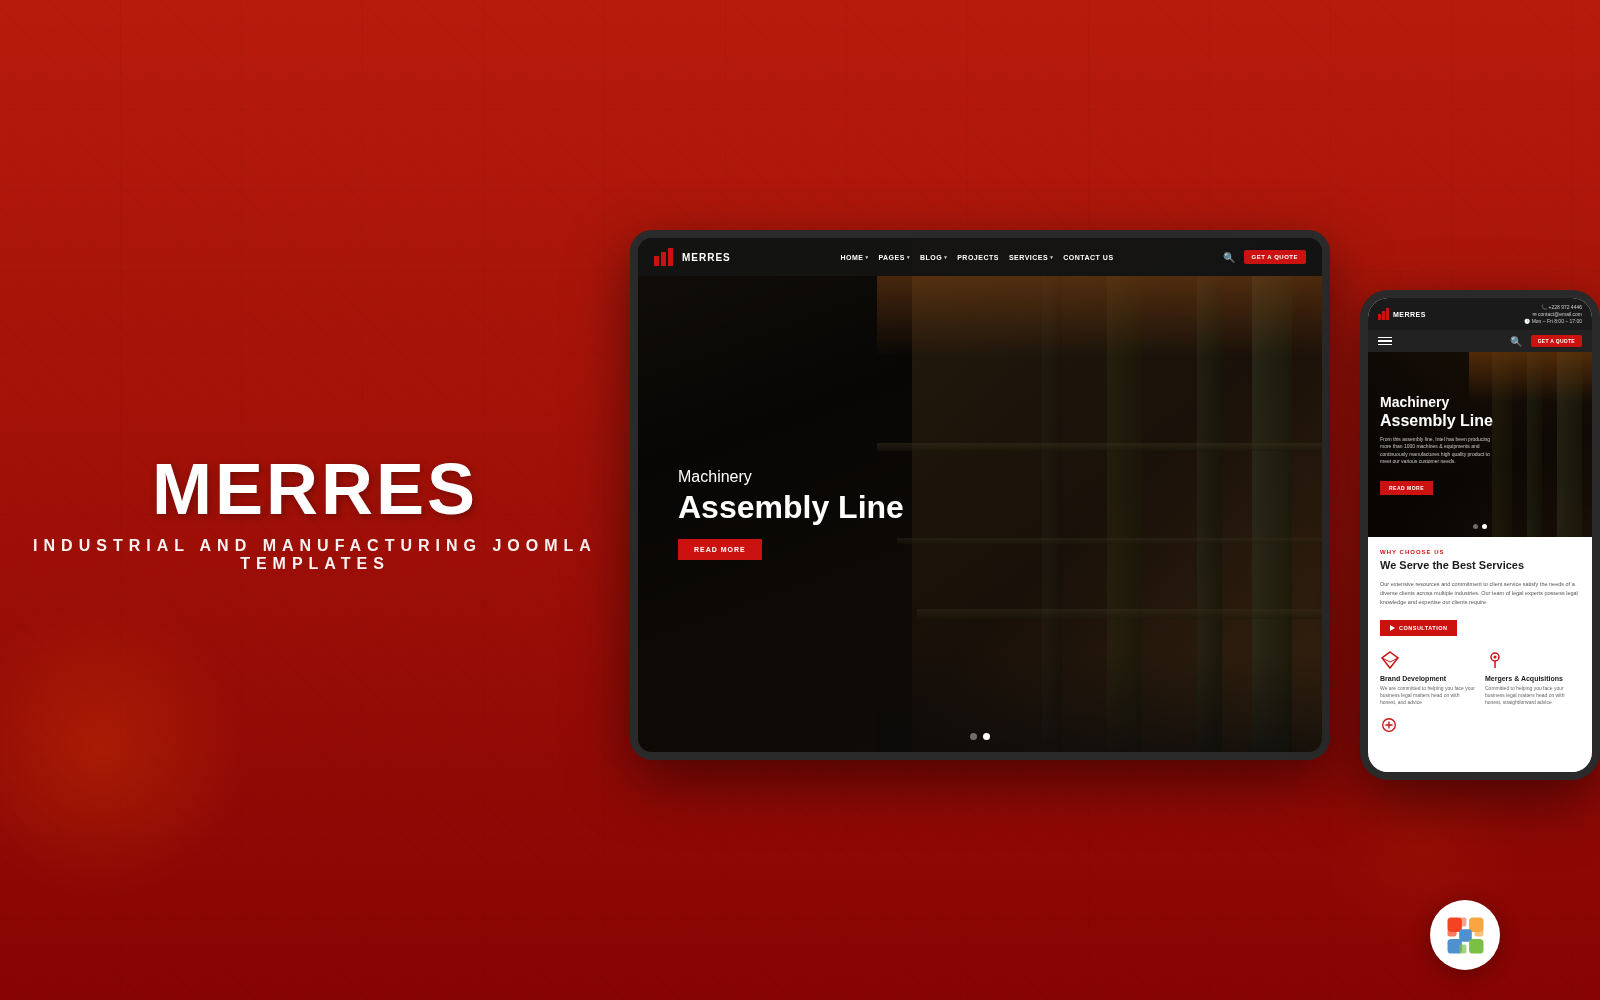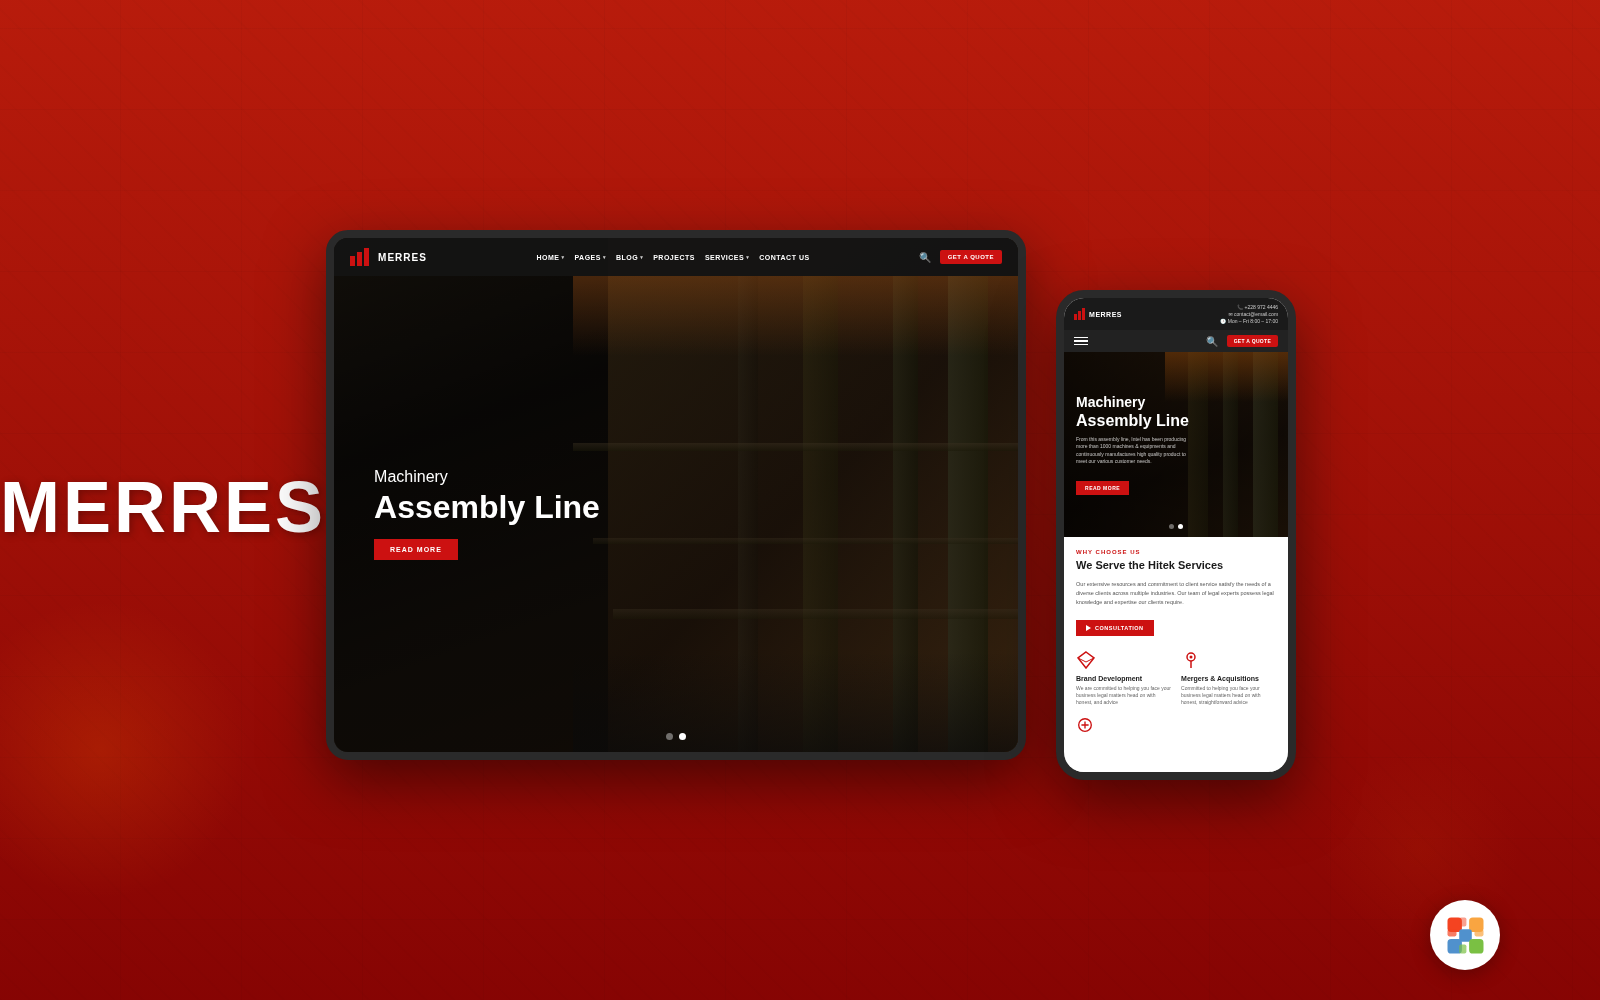--- a/index.html
+++ b/index.html
@@ -592,20 +592,21 @@
 
 <div class="bg-image"></div>
 <div class="industrial-overlay"></div>
 <div class="glow-left"></div>
 <div class="glow-right"></div>
 
 <div class="main-container">
 
   <div class="header-section">
     <div class="brand-title">MERRES</div>
+    <div class="brand-subtitle">INDUSTRIAL AND MANUFACTURING JOOMLA TEMPLATES</div>
   </div>
 
   <div class="devices-container">
 
     <div class="tablet-device">
       <div class="tablet-inner">
 
         <div class="tablet-hero">
 
           <div class="machinery-pipes">
@@ -709,21 +710,21 @@
           </div>
 
           <div class="phone-indicators">
             <div class="phone-dot"></div>
             <div class="phone-dot active"></div>
           </div>
         </div>
 
         <div class="phone-why">
           <div class="phone-why-label">WHY CHOOSE US</div>
-          <div class="phone-why-title">We Serve the Hitek Services</div>
+          <div class="phone-why-title">We Serve the Best Services</div>
           <div class="phone-why-desc">Our extensive resources and commitment to client service satisfy the needs of a diverse clients across multiple industries. Our team of legal experts possess legal knowledge and expertise our clients require.</div>
           <div class="phone-consult-btn">
             <span class="arrow-right"></span>
             <span>CONSULTATION</span>
           </div>
 
           
           <div class="phone-services-grid">
 
             <div class="phone-service-item">

